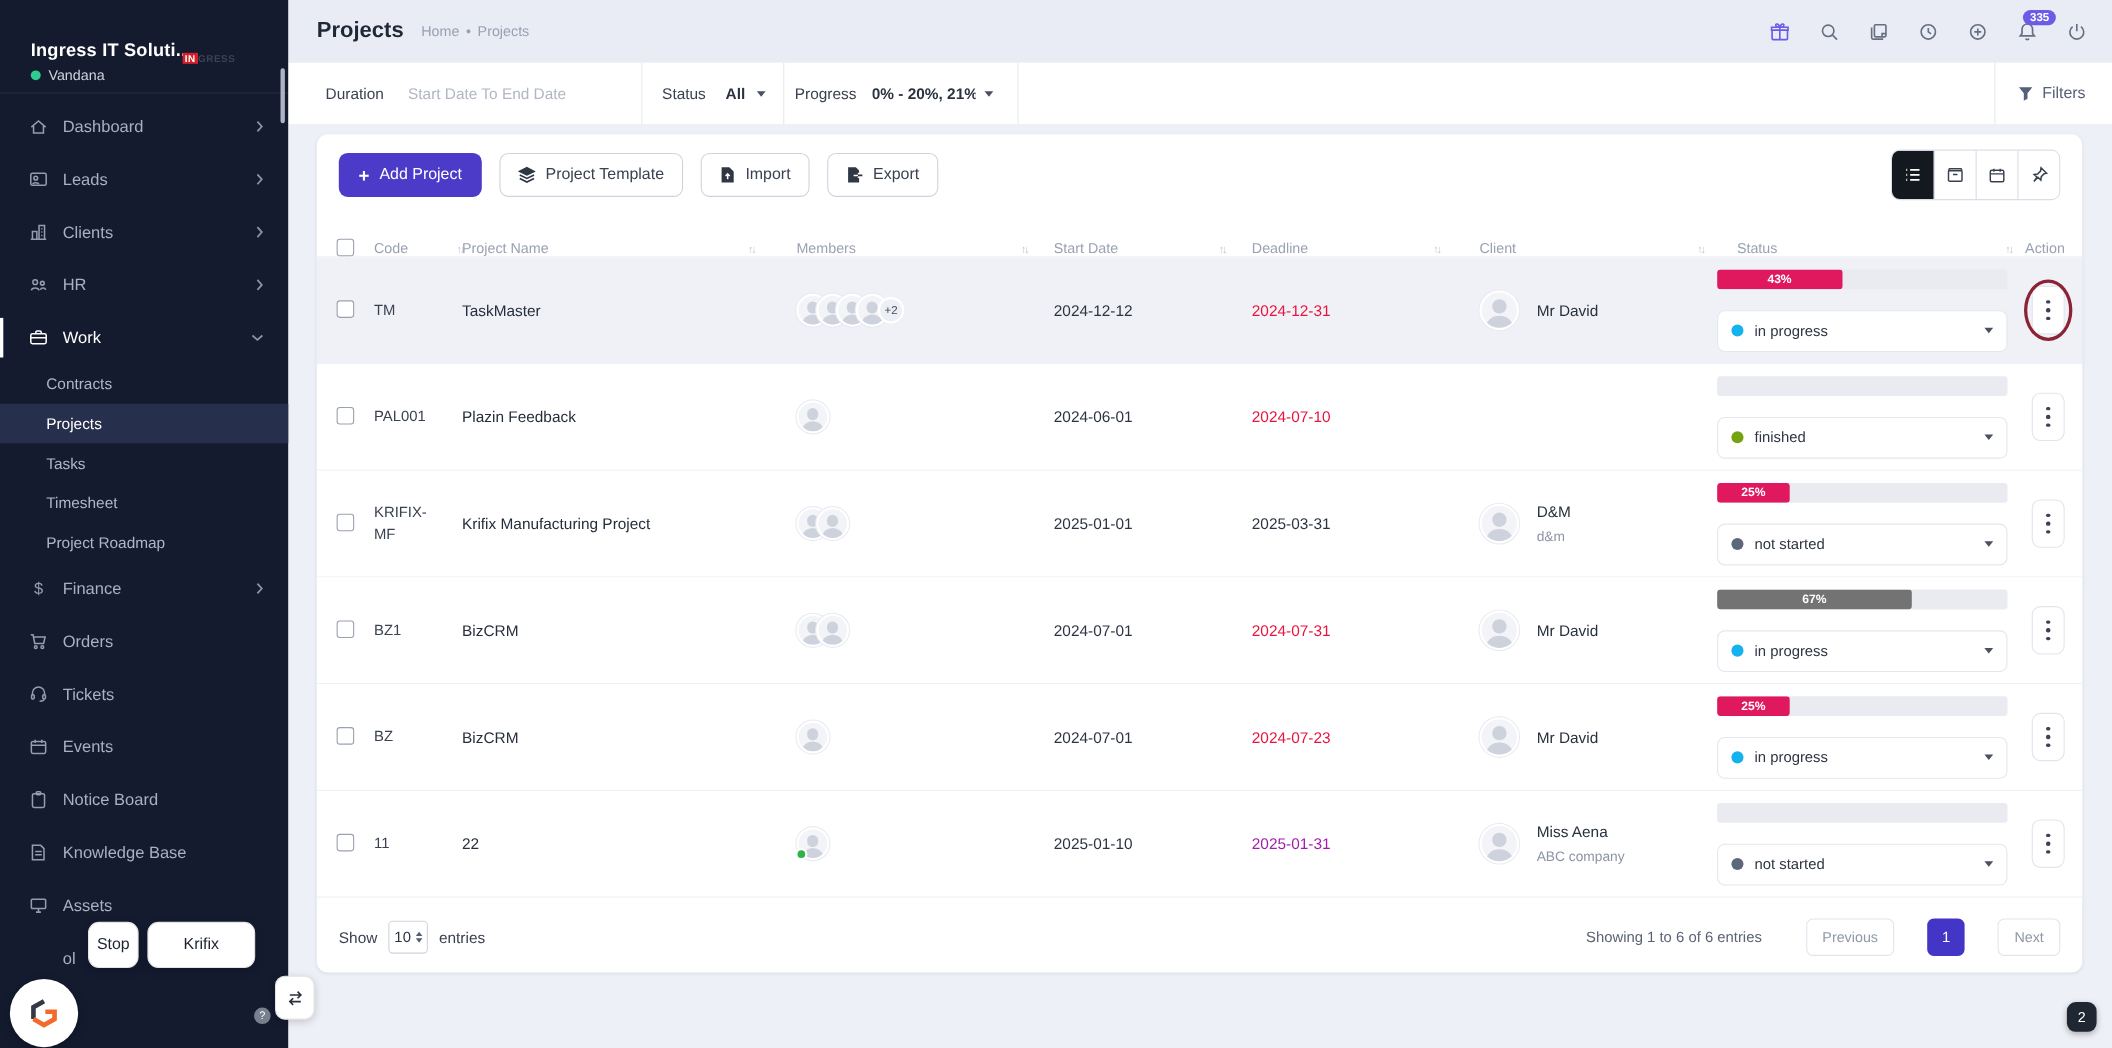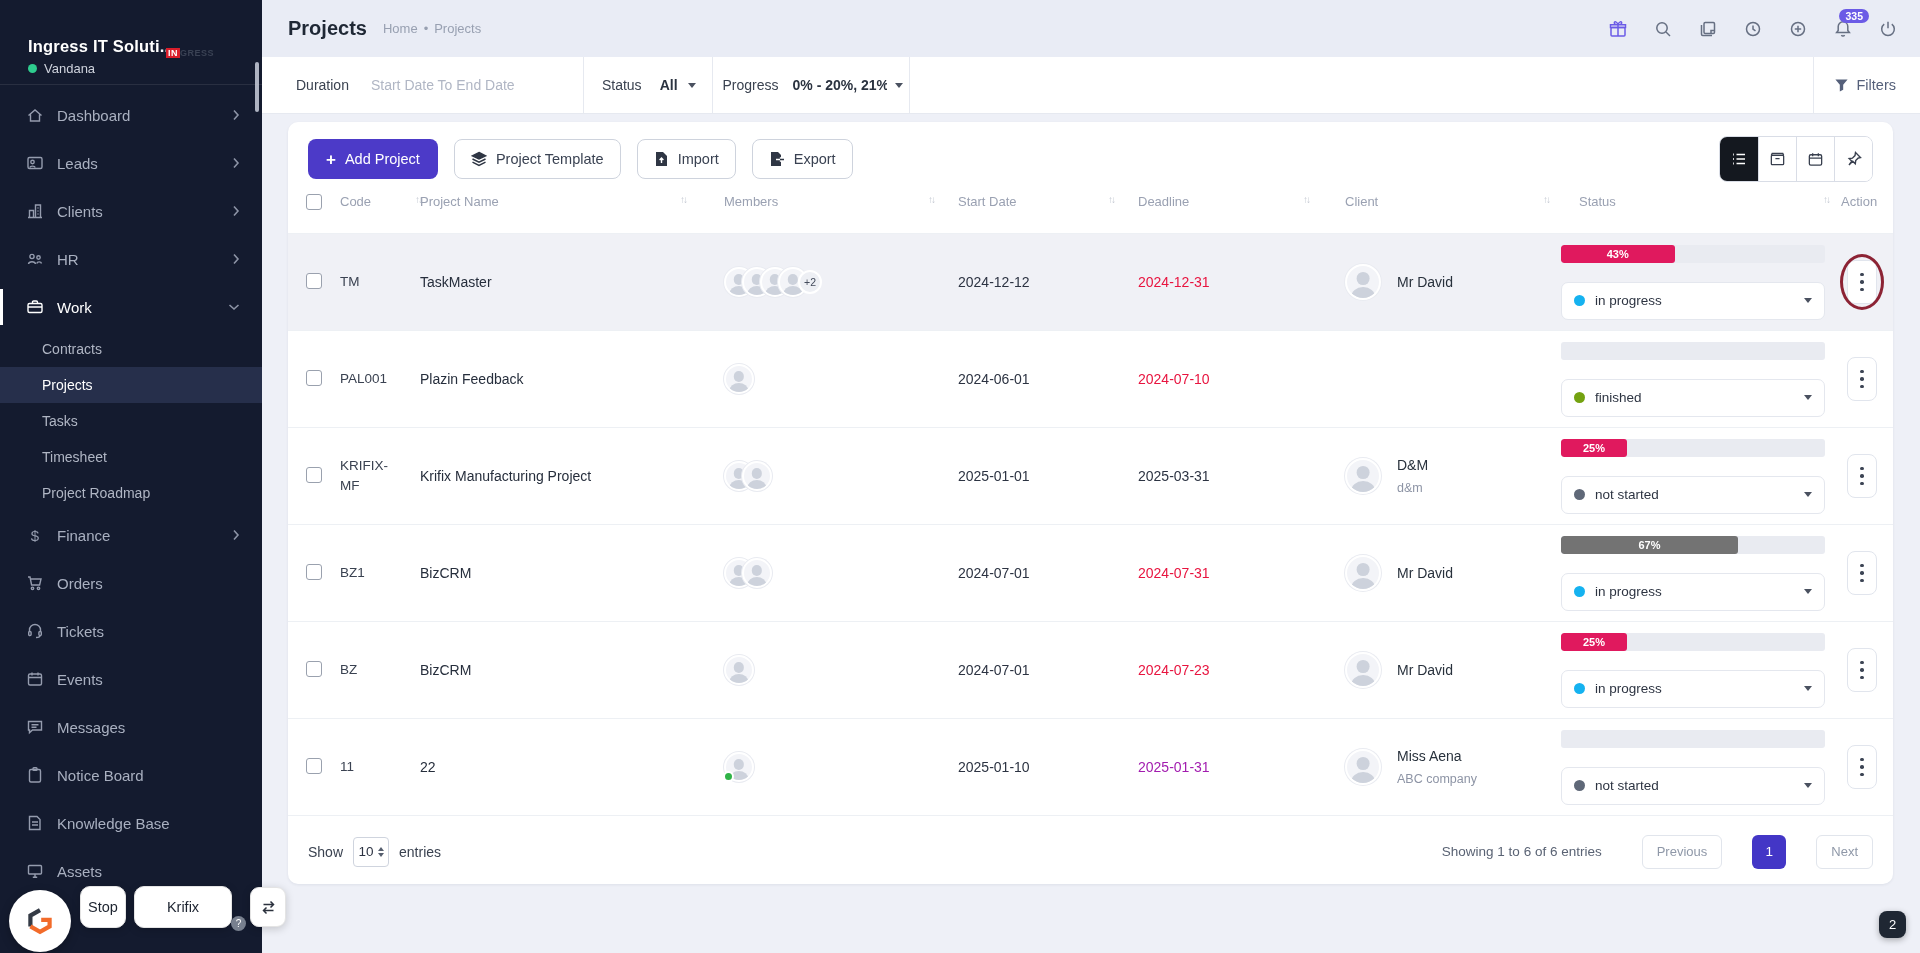--- a/index.html
+++ b/index.html
@@ -64,21 +64,21 @@
   .btn-outline { background:#fff; border:1px solid #ced3dd; color:#3a4252; padding:0 16px; margin-left:16px; }
   .btn-outline .bic { display:flex; color:#2f3644; }
   .view-switch { margin-left:auto; display:flex; border:1px solid #d9dde6; border-radius:8px; overflow:hidden; height:46px; }
   .vcell { width:38px; display:flex; align-items:center; justify-content:center; background:#fff; color:#39404f; border-left:1px solid #d9dde6; cursor:pointer; }
   .vcell:first-child { border-left:none; }
   .vcell.active { background:#14181f; color:#fff; }
 
   
   .thead, .trow { display:grid; grid-template-columns:42px 78px 290px 248px 180px 195px 240px 280px 1fr; align-items:center; }
   .thead { height:40px; border-bottom:1px solid #edf0f4; color:#9aa1b2; font-size:13px; }
-  .hcell { display:flex; align-items:flex-start; height:100%;gap:44px; }
+  .hcell { display:flex; align-items:flex-end; height:100%;gap:44px; }
   .sort { margin-left:auto; margin-right:12px; font-size:10px; color:#c2c7d1; letter-spacing:-2px; cursor:pointer; }
   .sort::after { content:"\2191\2193"; }
   .trow { height:97px; border-bottom:1px solid #edf0f4; font-size:14px; color:#2c3342; background:#fff; }
   .trow.hl { background:#f0f1f6; }
   .pl10{padding-left:10px}.pl12{padding-left:12px}.pl18{padding-left:18px}.pl24{padding-left:24px}.pl26{padding-left:26px}
   .cb { appearance:none; width:16px; height:16px; border:1.5px solid #9aa1ae; border-radius:3px; background:#fff; margin-left:18px; cursor:pointer; }
   .code-cell { font-size:13.5px; color:#3a4251; padding-right:4px; word-break:break-word; line-height:1.5; }
   .name-cell { font-weight:500; color:#262e3c; }
   .avatar { position:relative; border-radius:50%; background:#f3f4f8; border:2px solid #fff; overflow:visible; box-shadow:0 0 0 1px #e9ebf1; flex:0 0 auto; }
   .avatar .ph { position:absolute; inset:0; border-radius:50%; overflow:hidden; }
@@ -115,21 +115,21 @@
   .spin-arrows .up { border-bottom:4px solid #555e6e; }
   .spin-arrows .dn { border-top:4px solid #555e6e; }
   .pager { margin-left:auto; display:flex; align-items:center; gap:30px; }
   .summary { font-size:13.5px; color:#5a6374; margin-right:10px; }
   .pg-btn { height:34px; padding:0 14px; border:1px solid #e1e5ec; border-radius:6px; background:#fff; color:#8f98a8; font-size:13px; display:flex; align-items:center; cursor:pointer; }
   .pg-num { width:34px; height:34px; border-radius:6px; background:#4336c6; color:#fff; font-size:13.5px; display:flex; align-items:center; justify-content:center; cursor:pointer; }
 
   
   .float { position:absolute; z-index:10; }
   .logo-circle { left:9px; top:890px; width:62px; height:62px; border-radius:50%; background:#fff; box-shadow:0 3px 10px rgba(0,0,0,.25); display:flex; align-items:center; justify-content:center; }
-  .f-btn { top:886px; height:42px; background:#fff; border:1px solid #e4e4e4; border-radius:10px; box-shadow:0 2px 8px rgba(0,0,0,.18); display:flex; align-items:center; justify-content:center; font-size:14.5px; color:#1d2430; cursor:pointer; }
+  .f-btn { top:838px; height:42px; background:#fff; border:1px solid #e4e4e4; border-radius:10px; box-shadow:0 2px 8px rgba(0,0,0,.18); display:flex; align-items:center; justify-content:center; font-size:14.5px; color:#1d2430; cursor:pointer; }
   .stop-btn { left:80px; width:46px; }
   .discard-btn { left:134px; width:98px; }
   .help-dot { left:231px; top:916px; width:15px; height:15px; border-radius:50%; background:#78808f; color:#fff; font-size:10px; display:flex; align-items:center; justify-content:center; cursor:pointer; }
   .compare-btn { left:250px; top:887px; width:36px; height:40px; background:#fff; border:1px solid #e4e4e4; border-radius:9px; box-shadow:0 2px 8px rgba(0,0,0,.18); display:flex; align-items:center; justify-content:center; color:#2b313d; cursor:pointer; }
   .count-badge { left:1879px; top:911px; width:27px; height:27px; border-radius:8px; background:#1f2733; color:#fff; font-size:13px; display:flex; align-items:center; justify-content:center; box-shadow:0 2px 6px rgba(0,0,0,.3); }
   svg { display:block; }
 </style>
 </head>
 <body>
 
@@ -265,29 +265,20 @@
           <svg width="18" height="18" viewBox="0 0 18 18" fill="none" stroke="currentColor" stroke-width="1.4">
             <rect x="2.5" y="4" width="13" height="11" rx="1.5"></rect>
             <path d="M2.5 7.5h13M6 2.5v3M12 2.5v3"></path>
           </svg>
         </span>
       <span class="nlabel">Events</span>
     </div>
     <div class="nav-item">
       <span class="nicon">
           <svg width="18" height="18" viewBox="0 0 18 18" fill="none" stroke="currentColor" stroke-width="1.4">
-            <path d="M2.5 3.5h13V12h-9l-3 2.6V12h-1z"></path>
-            <path d="M5.5 6.7h7M5.5 9.2h5"></path>
-          </svg>
-        </span>
-      <span class="nlabel">Messages</span>
-    </div>
-    <div class="nav-item">
-      <span class="nicon">
-          <svg width="18" height="18" viewBox="0 0 18 18" fill="none" stroke="currentColor" stroke-width="1.4">
             <rect x="3.5" y="3.5" width="11" height="12.5" rx="1.5"></rect>
             <rect x="7" y="1.8" width="4" height="2.6" rx="0.9"></rect>
           </svg>
         </span>
       <span class="nlabel">Notice Board</span>
     </div>
     <div class="nav-item">
       <span class="nicon">
           <svg width="18" height="18" viewBox="0 0 18 18" fill="none" stroke="currentColor" stroke-width="1.4">
             <path d="M3.5 2.5h7.5l3 3v10h-10.5z"></path>
@@ -373,21 +364,21 @@
       <span class="flabel">Duration</span>
       <input class="duration-input" type="text" placeholder="Start Date To End Date" style="">
     </div>
     <div class="fdiv"></div>
     <div class="fgroup" style="padding:0 16px 0 18px; gap:18px; cursor:pointer;">
       <span class="flabel">Status</span>
       <span class="fvalue">All</span>
       <span class="caret" style="margin-left:-8px;"></span>
     </div>
     <div class="fdiv"></div>
-    <div class="fgroup" style="padding:0 6px 0 10px; gap:14px; cursor:pointer;">
+    <div class="fgroup" style="padding:0 22px 0 10px; gap:14px; cursor:pointer;">
       <span class="flabel">Progress</span>
       <span class="fvalue clipbox">0% - 20%, 21%</span>
       <span class="caret" style="margin-left:-6px;"></span>
     </div>
     <div class="fdiv"></div>
     <div class="filters-btn">
       <svg width="15" height="15" viewBox="0 0 16 16" fill="currentColor">
           <path d="M1.5 1.5h13L9.8 7.3v5.2l-3.6 2V7.3z"></path>
         </svg>
       <span>Filters</span>

